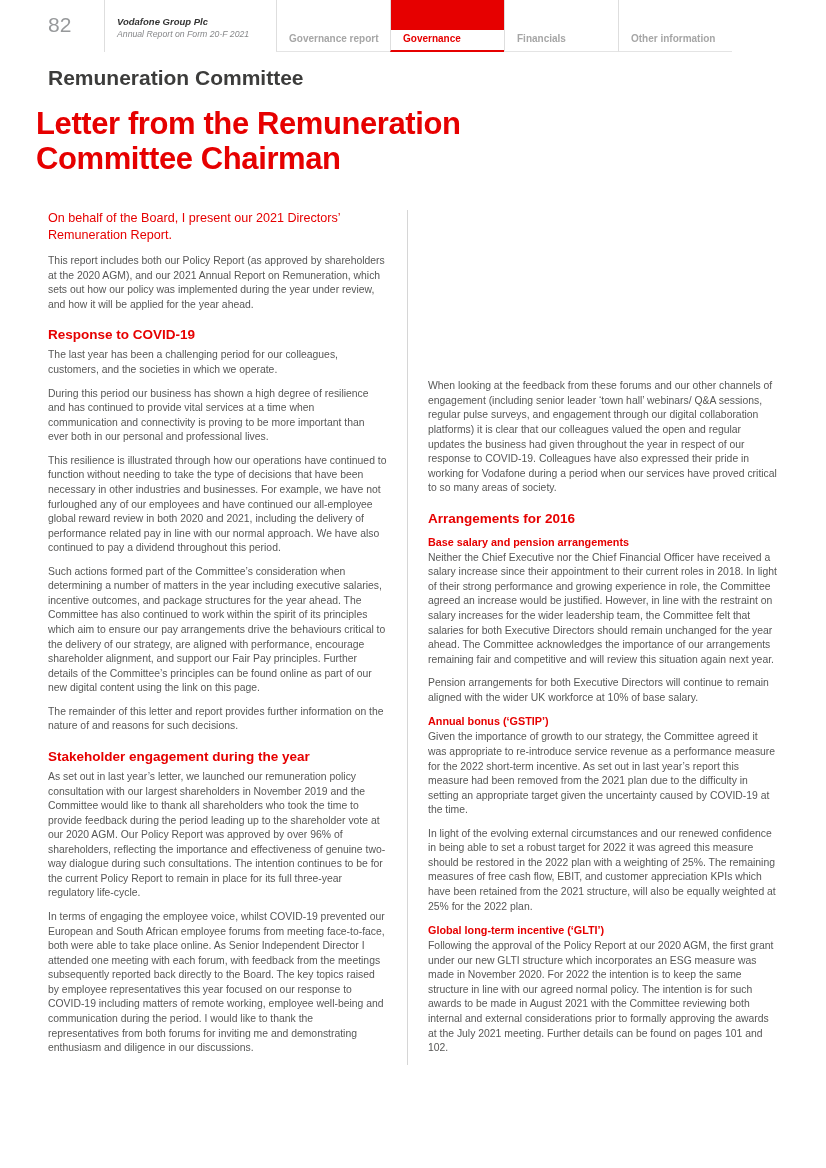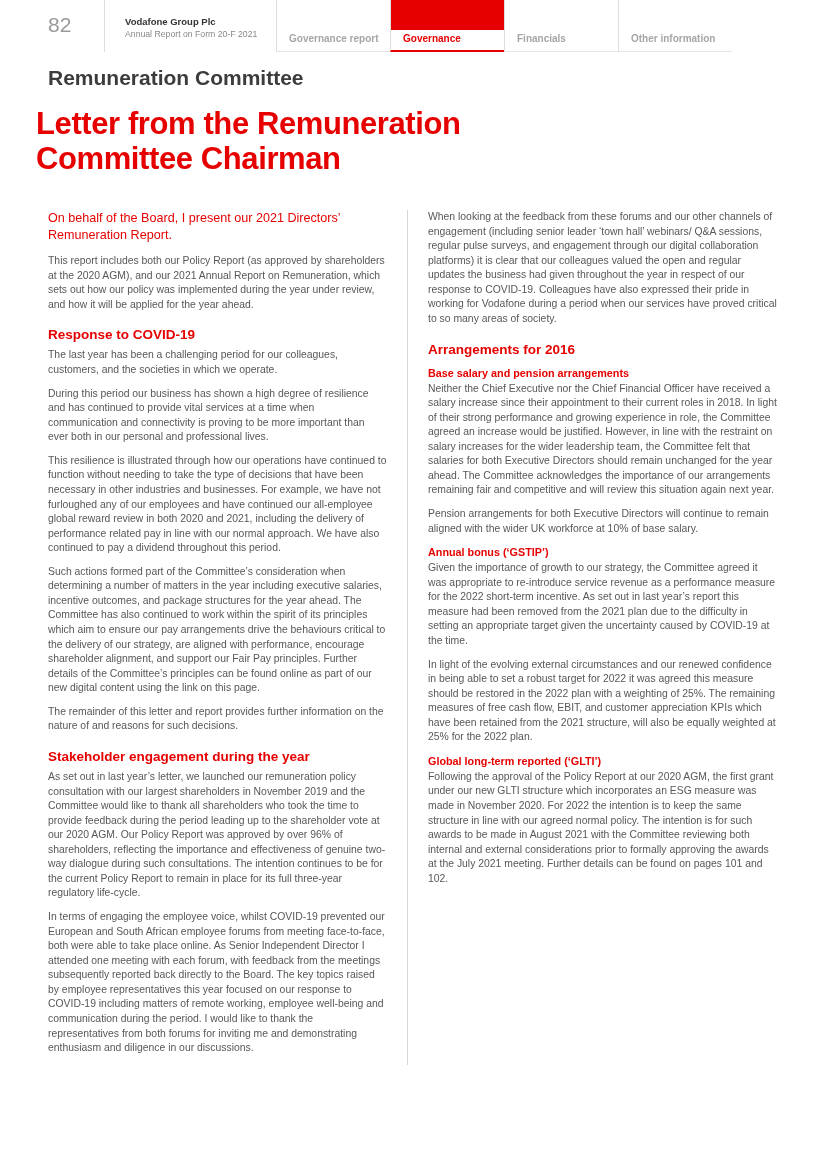--- a/index.html
+++ b/index.html
@@ -24,21 +24,22 @@
   .h-cell { border-left: 1px solid #dedede; position: relative; }
   .page-num {
     width: 56px;
     border-left: none;
     padding-top: 13px;
     font-size: 21px;
     color: #97999b;
   }
   .brand {
     width: 172px;
-    padding: 16px 0 0 20px;
+    padding: 16px 0 0 12px;
+    font-style: italic;
   }
   .brand-name { font-size: 9.5px; font-weight: bold; color: #333333; }
   .brand-sub  { font-size: 8.7px; color: #87888a; margin-top: 2px; }
   .tab {
     width: 114px;
     padding: 33px 0 0 12px;
     font-size: 10px;
     font-weight: bold;
     color: #a6a6a6;
     border-bottom: 1px solid #e4e4e4;
@@ -71,21 +72,21 @@
     line-height: 1.14;
     letter-spacing: -0.4px;
     color: #e60000;
   }
 
   
   .columns {
     position: absolute;
     top: 210px; left: 48px; right: 48px;
     display: flex;
-    align-items: flex-start;
+    align-items: flex-end;
   }
   .col.left  { width: 360px; padding-right: 20px; border-right: 1px solid #d6d6d6; }
   .col.right { flex: 1; padding-left: 20px; }
 
   .col p {
     font-size: 10.4px;
     line-height: 1.4;
     color: #575756;
     margin-bottom: 9px;
   }
@@ -158,19 +159,19 @@
 
     <section class="col right">
       <p>When looking at the feedback from these forums and our other channels of engagement (including senior leader ‘town hall’ webinars/ Q&amp;A sessions, regular pulse surveys, and engagement through our digital collaboration platforms) it is clear that our colleagues valued the open and regular updates the business had given throughout the year in respect of our response to COVID-19. Colleagues have also expressed their pride in working for Vodafone during a period when our services have proved critical to so many areas of society.</p>
       <h2 class="sec-h">Arrangements for 2016</h2>
       <h3 class="sub-h">Base salary and pension arrangements</h3>
       <p>Neither the Chief Executive nor the Chief Financial Officer have received a salary increase since their appointment to their current roles in 2018. In light of their strong performance and growing experience in role, the Committee agreed an increase would be justified. However, in line with the restraint on salary increases for the wider leadership team, the Committee felt that salaries for both Executive Directors should remain unchanged for the year ahead. The Committee acknowledges the importance of our arrangements remaining fair and competitive and will review this situation again next year.</p>
       <p>Pension arrangements for both Executive Directors will continue to remain aligned with the wider UK workforce at 10% of base salary.</p>
       <h3 class="sub-h">Annual bonus (‘GSTIP’)</h3>
       <p>Given the importance of growth to our strategy, the Committee agreed it was appropriate to re-introduce service revenue as a performance measure for the 2022 short-term incentive. As set out in last year’s report this measure had been removed from the 2021 plan due to the difficulty in setting an appropriate target given the uncertainty caused by COVID-19 at the time.</p>
       <p>In light of the evolving external circumstances and our renewed confidence in being able to set a robust target for 2022 it was agreed this measure should be restored in the 2022 plan with a weighting of 25%. The remaining measures of free cash flow, EBIT, and customer appreciation KPIs which have been retained from the 2021 structure, will also be equally weighted at 25% for the 2022 plan.</p>
-      <h3 class="sub-h">Global long-term reported (‘GLTI’)</h3>
+      <h3 class="sub-h">Global long-term incentive (‘GLTI’)</h3>
       <p>Following the approval of the Policy Report at our 2020 AGM, the first grant under our new GLTI structure which incorporates an ESG measure was made in November 2020. For 2022 the intention is to keep the same structure in line with our agreed normal policy. The intention is for such awards to be made in August 2021 with the Committee reviewing both internal and external considerations prior to formally approving the awards at the July 2021 meeting. Further details can be found on pages 101 and 102.</p>
     </section>
 
   </div>
 
 </div>
 
 </body></html>

